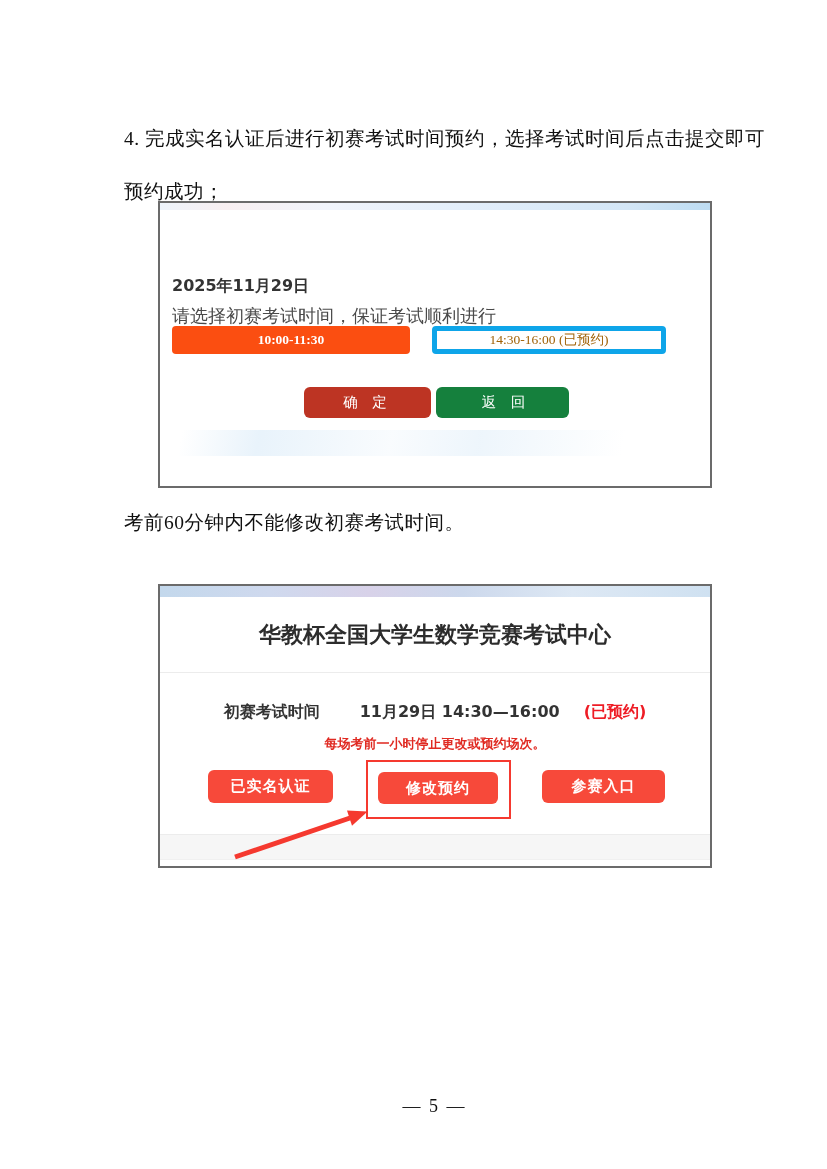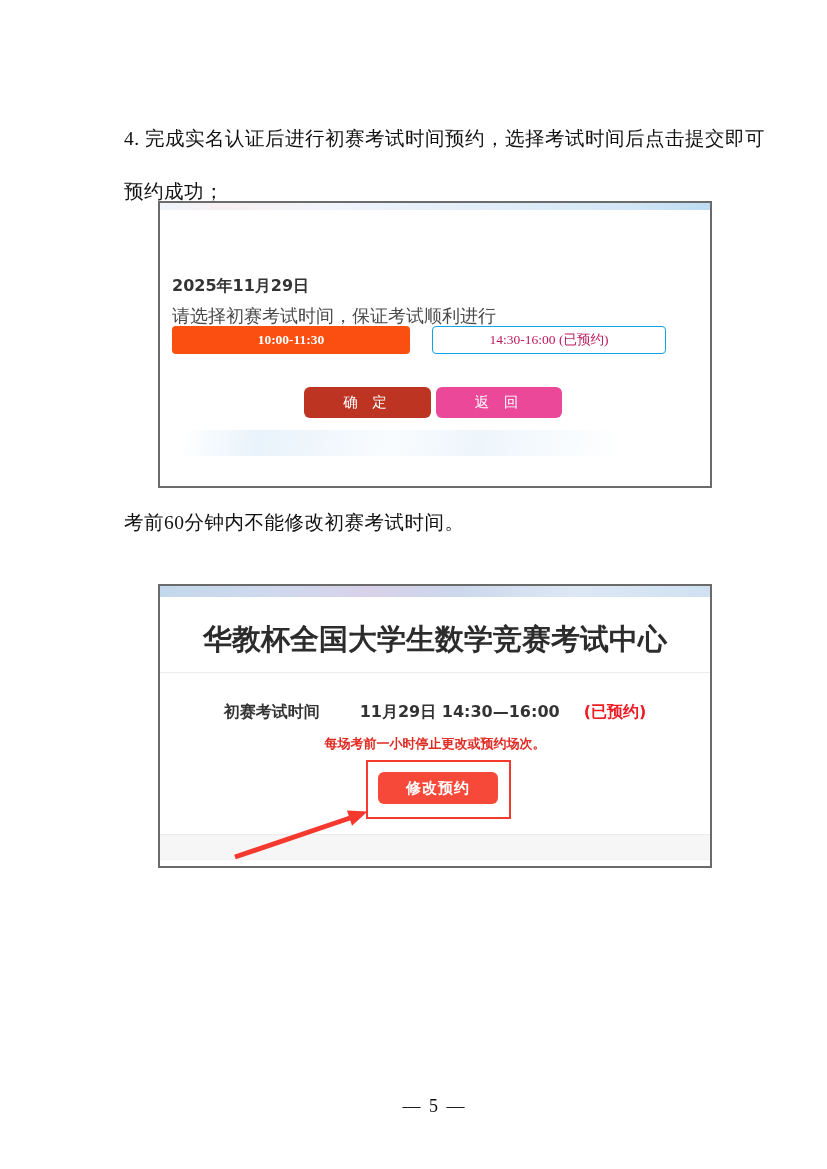--- a/index.html
+++ b/index.html
@@ -49,42 +49,42 @@
   .slot{
     position:absolute;top:123px;height:28px;
     display:flex;align-items:center;justify-content:center;
     font-size:13.5px;border-radius:4px;box-sizing:border-box;cursor:pointer;font-family:Liberation Serif, serif;
   }
   .slot-selected{
     left:12px;width:238px;color:#ffffff;font-weight:bold;
   }
   .slot-reserved{
     left:272px;width:234px;background:#ffffff;
-    border:1px solid #0ea5e9;color:#be185d;
+    border:5px solid #0ea5e9;color:#a16207;
   }
   .dlg-btn{
     position:absolute;top:184px;height:31px;
     display:flex;align-items:center;justify-content:center;
     color:#ffffff;font-size:14.5px;font-weight:normal;letter-spacing:5px;
     border-radius:6px;cursor:pointer;
   }
   #btn-confirm{left:144px;width:127px;}
   #btn-back{left:276px;width:126px;}
   .s1-wisp{
     position:absolute;left:0;right:0;bottom:30px;height:26px;
     background:linear-gradient(100deg,rgba(255,255,255,0) 4%,rgba(205,228,246,0.45) 18%,rgba(228,240,250,0.22) 42%,rgba(205,228,246,0.35) 58%,rgba(255,255,255,0) 84%);
   }
   
   .s2-topbar{
     position:absolute;left:0;top:0;right:0;height:11px;
     background:linear-gradient(90deg,#c3d8ec 0%,#cfd9ee 20%,#d8d2e9 38%,#ccd8ec 55%,#dde8f4 75%,#cfe1f1 100%);
   }
   .s2-title{
     position:absolute;left:0;right:0;top:34px;
-    text-align:center;font-size:29px;font-weight:bold;color:#2c2c2c;
+    text-align:center;font-size:22px;font-weight:bold;color:#2c2c2c;
   }
   .s2-divider{
     position:absolute;left:0;right:0;top:86px;height:0;
     border-top:1px solid #ececec;
   }
   .s2-info{
     position:absolute;left:0;right:0;top:116px;
     display:flex;justify-content:center;align-items:baseline;gap:40px;
     font-size:16px;font-weight:bold;color:#333333;white-space:nowrap;
   }
@@ -131,21 +131,21 @@
 
   <div class="shot" id="shot1">
     <div class="s1-topbar"></div>
     <div class="s1-date">2025年11月29日</div>
     <div class="s1-hint">请选择初赛考试时间，保证考试顺利进行</div>
 
     <div class="slot slot-selected" style="background:#fb4e11;">10:00-11:30</div>
     <div class="slot slot-reserved">14:30-16:00 (已预约)</div>
 
     <div class="dlg-btn" id="btn-confirm" style="background:#bd3423;">确 定</div>
-    <div class="dlg-btn" id="btn-back" style="background:#ec4899;">返 回</div>
+    <div class="dlg-btn" id="btn-back" style="background:#15803d;padding-left:7px;">返 回</div>
 
     <div class="s1-wisp"></div>
   </div>
 
   <div class="para" id="para5">
     <div class="line">考前60分钟内不能修改初赛考试时间。</div>
   </div>
 
   <div class="shot" id="shot2">
     <div class="s2-topbar"></div>
@@ -153,21 +153,23 @@
     <div class="s2-divider"></div>
 
     <div class="s2-info">
       <span>初赛考试时间</span>
       <span>11月29日 14:30—16:00</span>
       <span class="status" style="color:#ee1c25;">(已预约)</span>
     </div>
 
     <div class="s2-notice" style="color:#e02a22;">每场考前一小时停止更改或预约场次。</div>
 
+    <div class="red-btn" id="btn-verified" style="background:#f7493a;">已实名认证</div>
     <div class="red-btn" id="btn-modify" style="background:#f7493a;">修改预约</div>
+    <div class="red-btn" id="btn-enter" style="background:#f7493a;">参赛入口</div>
 
     <div class="highlight-box"></div>
 
     <div class="s2-grayband"></div>
 
     <svg class="arrow-svg" width="150" height="68" viewBox="0 0 150 68">
       <line x1="10" y1="58" x2="125" y2="19" stroke="#f5392f" stroke-width="5"></line>
       <polygon points="142.6,12.5 127.0,26.8 122.0,11.6" fill="#f5392f"></polygon>
     </svg>
   </div>

